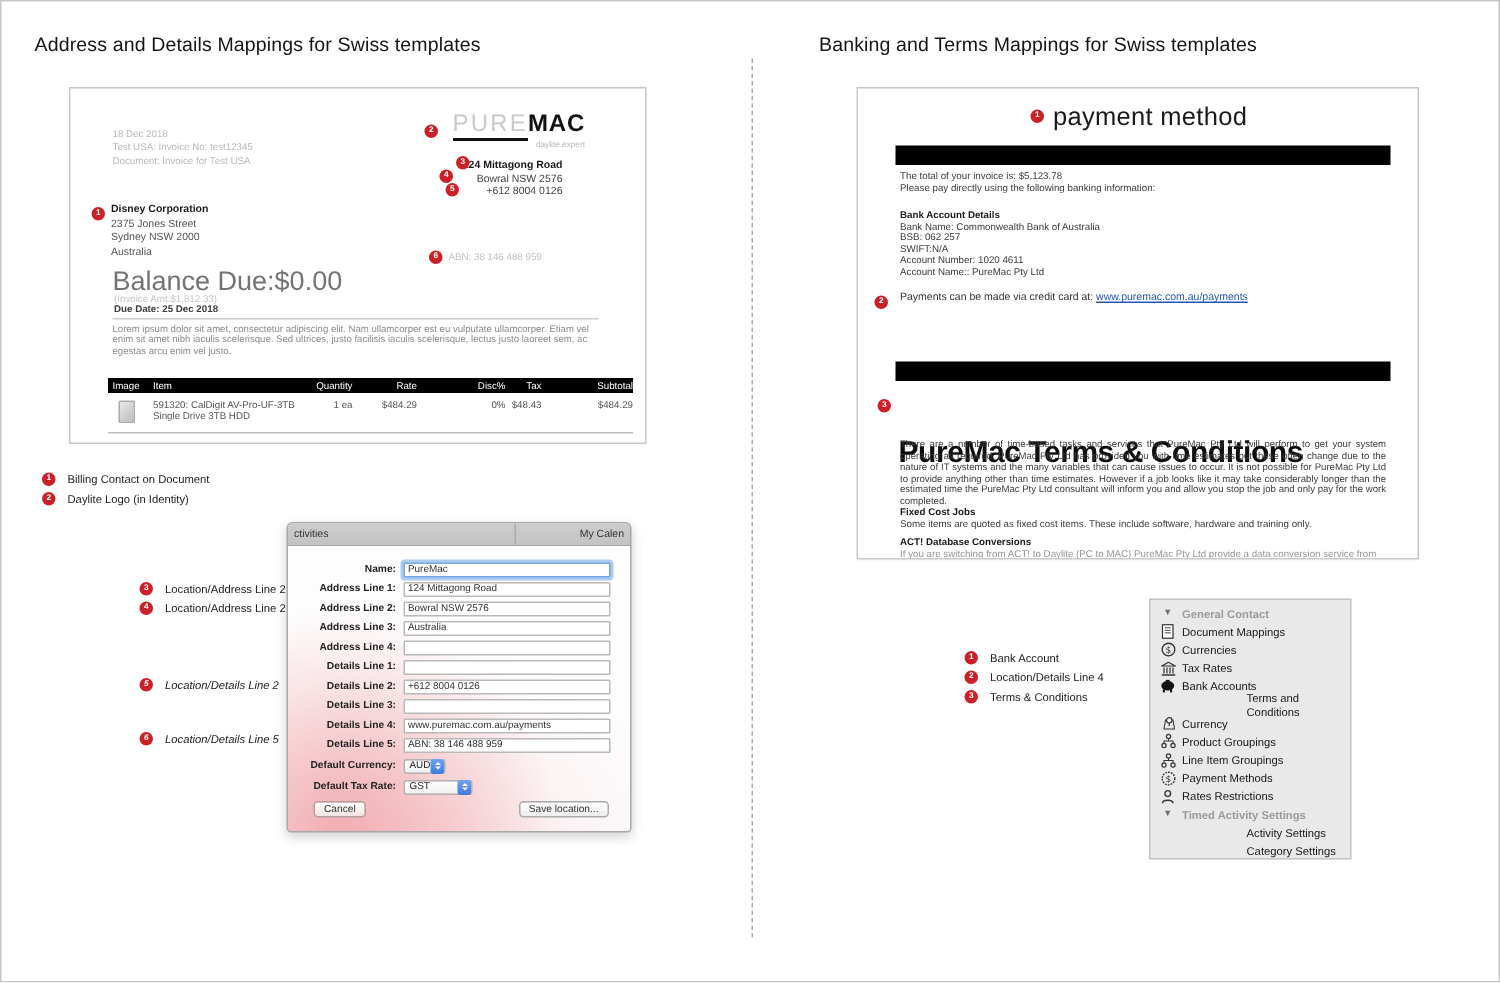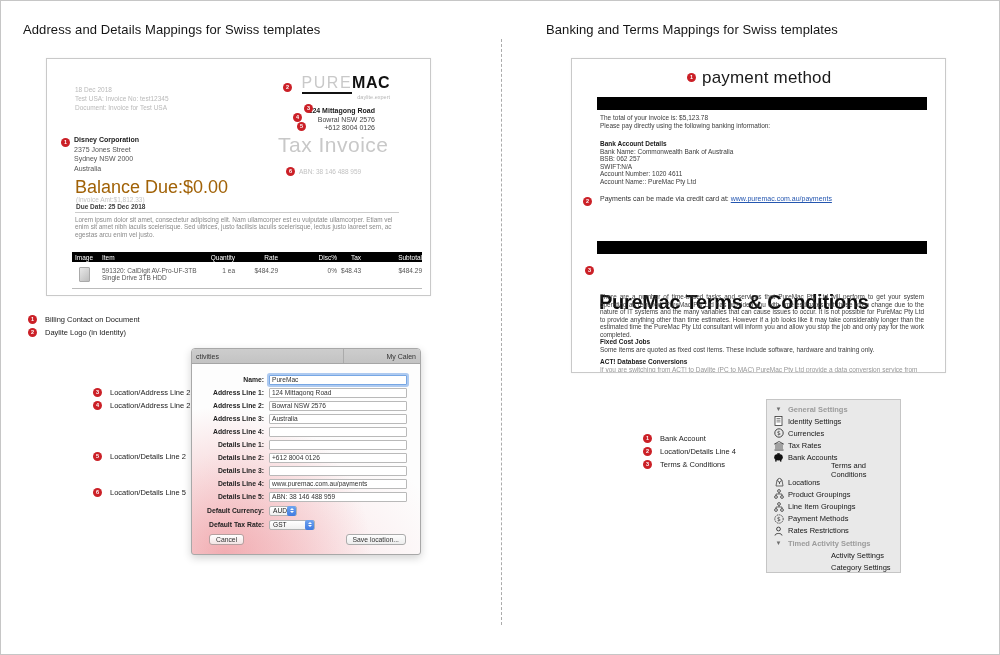--- a/index.html
+++ b/index.html
@@ -20,21 +20,21 @@
   .meta { font-size:6.5px; line-height:9px; color:#b9b9b9; }
   .logo-pure { font-size:16px; font-weight:300; letter-spacing:1.5px; color:#c9c9c9; border-bottom:2.5px solid #111; padding-bottom:1px; }
   .logo-mac  { font-size:16px; font-weight:bold; letter-spacing:.5px; color:#111; }
   .logo-tag  { font-size:5.5px; color:#b5b5b5; text-align:right; margin-top:2px; }
   .addr-right { text-align:right; font-size:7px; line-height:8.5px; color:#444; }
   .addr-right .b1 { font-weight:bold; color:#1a1a1a; }
   .doc-type { font-size:21px; font-weight:200; color:#c8c8c8; letter-spacing:.5px; }
   .abn { font-size:6.5px; color:#c2c2c2; }
   .bill { font-size:7px; line-height:9.5px; color:#555; }
   .bill .name { font-weight:bold; color:#1a1a1a; }
-  .balance { font-size:18px; font-weight:200; color:#a16207; }
+  .balance { font-size:18px; font-weight:200; color:#737373; }
   .inv-amt { font-size:6.5px; color:#c4c4c4; }
   .due-date { font-size:6.5px; font-weight:600; color:#3c3c3c; }
   .rule { border-top:1px solid #ccc; }
   .lorem { font-size:6.4px; line-height:7.4px; color:#8a8a8a; }
   .itable { left:25px; top:193px; width:350px; font-size:6.5px; }
   .it-head { display:flex; background:#000; color:#fff; height:10px; align-items:center; }
   .it-row  { display:flex; color:#555; padding-top:5px; min-height:23px; }
   .c-image { width:30px; padding-left:3px; }
   .c-item  { width:105px; }
   .c-qty   { width:28px; text-align:right; }
@@ -120,21 +120,20 @@
 
     <div class="abs addr-right" style="right:55px; top:48px;">
       <div class="b1">124 Mittagong Road</div>
       <div>Bowral NSW 2576</div>
       <div>+612 8004 0126</div>
     </div>
     <div class="abs badge" style="left:257px; top:45px;">3</div>
     <div class="abs badge" style="left:246px; top:54px;">4</div>
     <div class="abs badge" style="left:250px; top:63px;">5</div>
 
-    <div class="abs doc-type nowrap" style="left:231px; top:74px;">Tax Invoice</div>
     <div class="abs badge" style="left:239px; top:108px;">6</div>
     <div class="abs abn nowrap" style="left:252px; top:109px;">ABN: 38 146 488 959</div>
 
     <div class="abs badge" style="left:14px; top:79px;">1</div>
     <div class="abs bill" style="left:27px; top:76px;">
       <div class="name">Disney Corporation</div>
       <div>2375 Jones Street</div>
       <div>Sydney NSW 2000</div>
       <div>Australia</div>
     </div>
@@ -181,25 +180,25 @@
   </div>
 
   <div class="abs legend-row" style="left:92px; top:387px;">
     <span class="badge">3</span>
     <span>Location/Address Line 2</span>
   </div>
   <div class="abs legend-row" style="left:92px; top:400px;">
     <span class="badge">4</span>
     <span>Location/Address Line 2</span>
   </div>
-  <div class="abs legend-row" style="left:92px; top:451px;">
+  <div class="abs legend-row" style="left:92px; top:451px;font-style:italic;">
     <span class="badge">5</span>
     <span>Location/Details Line 2</span>
   </div>
-  <div class="abs legend-row" style="left:92px; top:487px;">
+  <div class="abs legend-row" style="left:92px; top:487px;font-style:italic;">
     <span class="badge">6</span>
     <span>Location/Details Line 5</span>
   </div>
 
   <div id="dialog" class="abs">
     <div class="titlebar">
       <div class="tb-left">ctivities</div>
       <div class="tb-right">My Calen</div>
     </div>
 
@@ -319,32 +318,32 @@
     <span>Location/Details Line 4</span>
   </div>
   <div class="abs legend-row" style="left:642px; top:459px;">
     <span class="badge">3</span>
     <span>Terms &amp; Conditions</span>
   </div>
 
   <div id="settings-menu" class="abs">
     <div class="m-row m-head">
       <span class="tri">▼</span>
-      <span>General Settings</span>
+      <span>General Contact</span>
     </div>
     <div class="m-row">
       <span class="ic">
           <svg width="9" height="10" viewBox="0 0 9 10">
             <rect x="1" y="0.5" width="7" height="9" fill="#fff" stroke="#333" stroke-width="0.8"></rect>
             <line x1="2.5" y1="2.5" x2="6.5" y2="2.5" stroke="#333" stroke-width="0.6"></line>
             <line x1="2.5" y1="4.2" x2="6.5" y2="4.2" stroke="#333" stroke-width="0.6"></line>
             <line x1="2.5" y1="5.9" x2="6.5" y2="5.9" stroke="#333" stroke-width="0.6"></line>
           </svg>
         </span>
-      <span>Identity Settings</span>
+      <span>Document Mappings</span>
     </div>
     <div class="m-row">
       <span class="ic">
           <svg width="10" height="10" viewBox="0 0 10 10">
             <circle cx="5" cy="5" r="4.2" fill="none" stroke="#333" stroke-width="0.9"></circle>
             <text x="5" y="7.2" font-size="6" text-anchor="middle" fill="#333" font-family="DejaVu Sans">$</text>
           </svg>
         </span>
       <span>Currencies</span>
     </div>
@@ -376,21 +375,21 @@
       <span>Terms and Conditions</span>
     </div>
     <div class="m-row">
       <span class="ic">
           <svg width="10" height="10" viewBox="0 0 10 10">
             <path d="M2 9 L3 3 L8 3 L9 9 Z" fill="none" stroke="#333" stroke-width="0.7"></path>
             <circle cx="5.5" cy="3.2" r="1.8" fill="#fff" stroke="#333" stroke-width="0.8"></circle>
             <line x1="5.5" y1="5" x2="5.5" y2="7" stroke="#333" stroke-width="0.8"></line>
           </svg>
         </span>
-      <span>Locations</span>
+      <span>Currency</span>
     </div>
     <div class="m-row">
       <span class="ic">
           <svg width="10" height="10" viewBox="0 0 10 10">
             <circle cx="5" cy="2" r="1.4" fill="none" stroke="#333" stroke-width="0.8"></circle>
             <circle cx="2" cy="8" r="1.4" fill="none" stroke="#333" stroke-width="0.8"></circle>
             <circle cx="8" cy="8" r="1.4" fill="none" stroke="#333" stroke-width="0.8"></circle>
             <path d="M5 3.5 V5 M5 5 H2 V6.5 M5 5 H8 V6.5" fill="none" stroke="#333" stroke-width="0.7"></path>
           </svg>
         </span>

